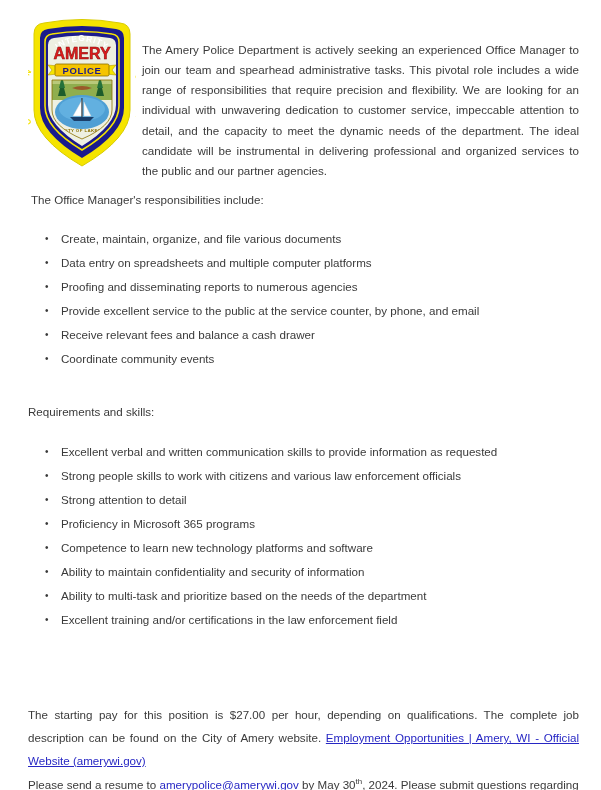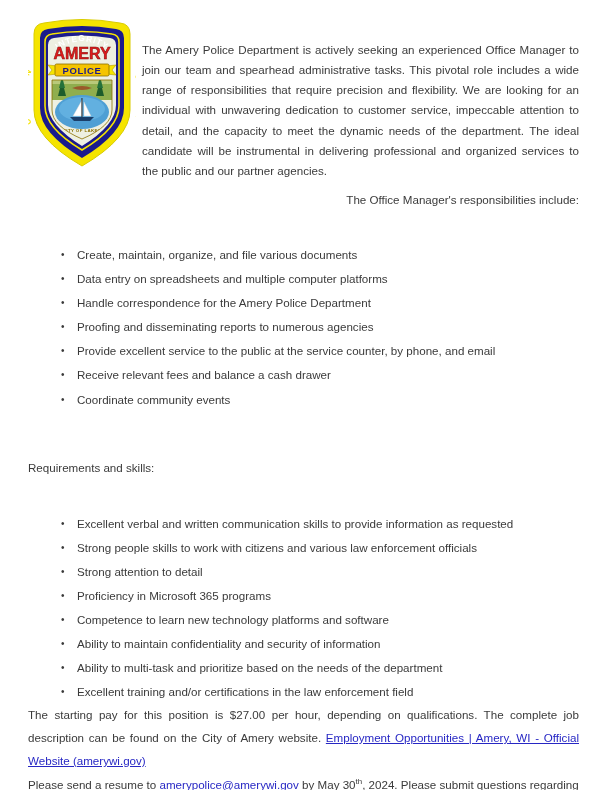--- a/index.html
+++ b/index.html
@@ -52,25 +52,25 @@
     top: 190px;
     width: 551px;
   }
 
   .section-head {
     font-size: 11.6px;
     line-height: 20px;
     color: #3a3a3a;
     margin: 0;
   }
-  .section-head.resp { padding-left: 3px; text-align: right; }
+  .section-head.resp { padding-left: 3px; }
 
   ul.bullets {
     list-style: none;
-    margin: 16px;
+    margin: 0;
     padding: 0;
   }
   ul.bullets li {
     position: relative;
     padding-left: 33px;
     font-size: 11.6px;
     line-height: 24.1px;
     color: #3a3a3a;
     white-space: nowrap;
   }
@@ -180,21 +180,20 @@
 
   <p class="intro">The Amery Police Department is actively seeking an experienced Office Manager to join our team and spearhead administrative tasks. This pivotal role includes a wide range of responsibilities that require precision and flexibility.    We are looking for an individual with unwavering dedication to customer service, impeccable attention to detail, and the capacity to meet the dynamic needs of the department. The ideal candidate will be instrumental in delivering professional and organized services to the public and our partner agencies.</p>
 
   <div class="body-block">
 
     <p class="section-head resp">The Office Manager's responsibilities include:</p>
     <div class="gap-after-head"></div>
     <ul class="bullets">
       <li>Create, maintain, organize, and file various documents</li>
       <li>Data entry on spreadsheets and multiple computer platforms</li>
-      <li>Handle correspondence for the Amery Police Department</li>
       <li>Proofing and disseminating reports to numerous agencies</li>
       <li>Provide excellent service to the public at the service counter, by phone, and email</li>
       <li>Receive relevant fees and balance a cash drawer</li>
       <li>Coordinate community events</li>
     </ul>
 
     <div class="gap-between-sections"></div>
 
     <p class="section-head">Requirements and skills:</p>
     <div class="gap-head2"></div>

